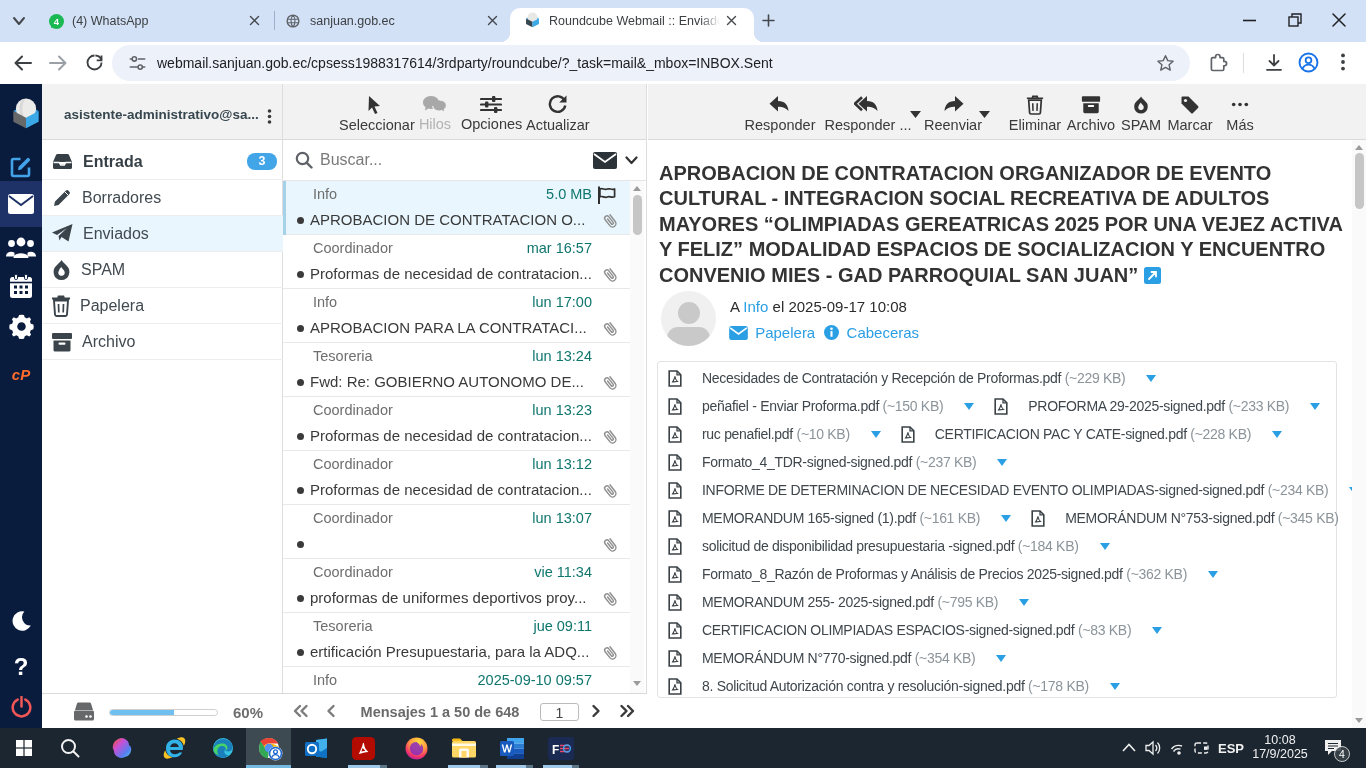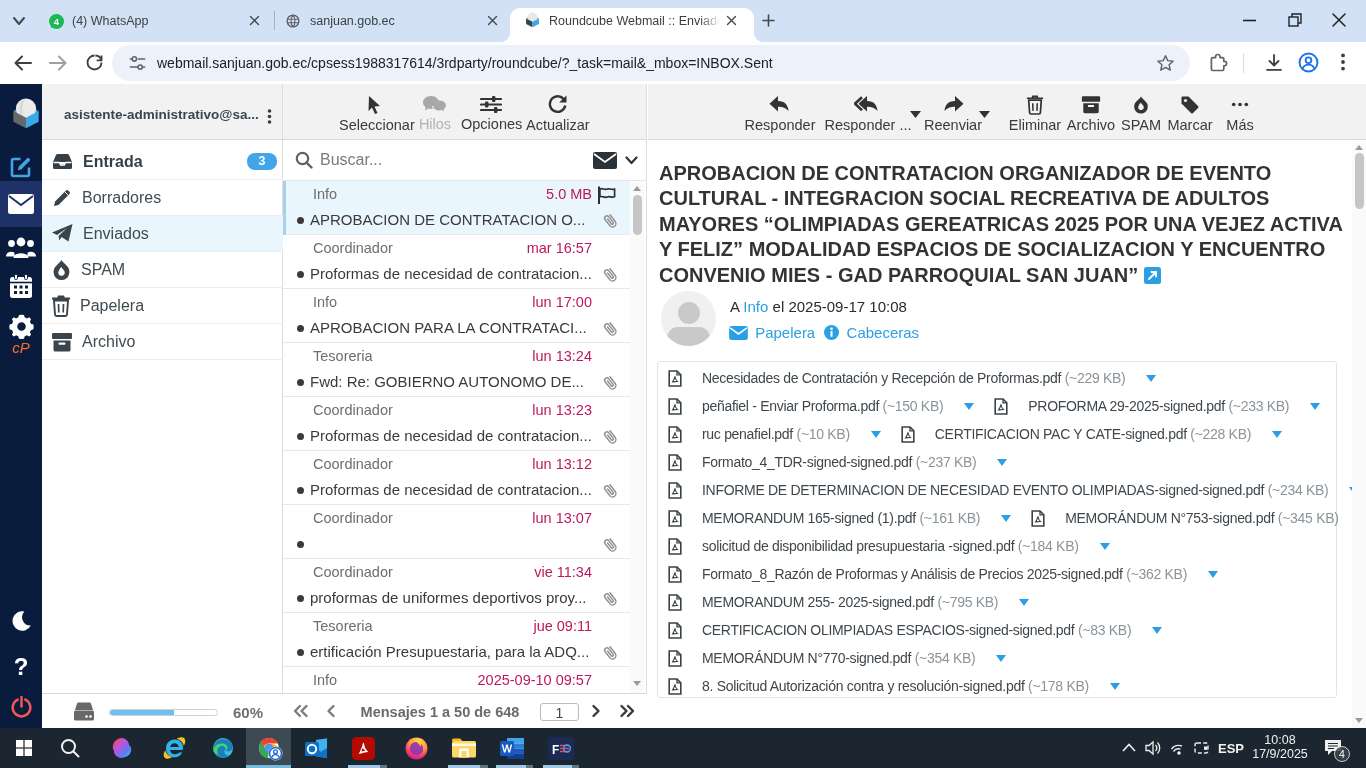--- a/index.html
+++ b/index.html
@@ -20,21 +20,21 @@
 #list { position:absolute; left:283px; top:0; width:364px; height:644px; background:#fff; border-right:1px solid #ddd; }
 #msg { position:absolute; left:648px; top:0; width:718px; height:644px; background:#fff; }
 .topband { position:absolute; left:0; top:0; width:100%; height:56px; background:#f2f2f2; border-bottom:1px solid #d9d9d9; }
 .tool { position:absolute; text-align:center; color:#3a3a3a; font-size:14.5px; white-space:nowrap; }
 .tool svg { display:block; margin:0 auto 2px; }
 .folder-row { position:absolute; left:0; width:241px; height:36px; border-bottom:1px solid #ededed; font-size:16px; color:#404a50; display:flex; align-items:center; }
 .folder-row svg { margin-left:9px; }
 .folder-row span.lbl { margin-left:9px; }
 .mrow { position:absolute; left:0; width:347px; height:54px; border-bottom:1px solid #e8e8e8; }
 .msender { position:absolute; left:30px; top:5px; font-size:14.5px; color:#6e6e6e; }
-.mdate  { position:absolute; right:38px; top:5px; font-size:14.5px; color:#be185d;text-align:center; }
+.mdate  { position:absolute; right:38px; top:5px; font-size:14.5px; color:#0f766e;text-align:center; }
 .msubj  { position:absolute; left:27px; top:30px; font-size:15px; color:#3a3a3a; white-space:nowrap; max-width:292px; overflow:hidden; }
 .mdot   { position:absolute; left:14px; top:36px; width:7px; height:7px; border-radius:50%; background:#3a3a3a; }
 .clip   { position:absolute; right:11px; top:31px; }
 .attrow { position:absolute; left:10px; height:28px; display:flex; align-items:center; white-space:nowrap; font-size:14px; letter-spacing:-0.3px; color:#3f474d; }
 .att { display:inline-flex; align-items:center;gap:13px; }
 .att + .att { margin-left:20px; }
 .att svg.pdf { margin-right:7px; }
 .att .sz { color:#8b949a; }
 .caret { margin-left:8px; }
 
@@ -722,21 +722,21 @@
             <rect x="5" y="17" width="3" height="3"></rect>
             <rect x="10.5" y="17" width="3" height="3"></rect>
             <rect x="16" y="17" width="3" height="3"></rect>
           </g>
         </svg>
 
       <svg class="abs" style="left:8px;top:229px" width="27" height="27" viewBox="0 0 24 24">
           <path fill="#fff" d="M12 1.5 l2.2 0.3 0.7 2.3 a8 8 0 0 1 1.8 0.75 l2.2-1 1.6 1.6 -1 2.2 a8 8 0 0 1 0.75 1.8 l2.3 0.7 0.3 2.2 -0.3 2.2 -2.3 0.7 a8 8 0 0 1 -0.75 1.8 l1 2.2 -1.6 1.6 -2.2-1 a8 8 0 0 1 -1.8 0.75 l-0.7 2.3 -2.2 0.3 -2.2-0.3 -0.7-2.3 a8 8 0 0 1 -1.8-0.75 l-2.2 1 -1.6-1.6 1-2.2 a8 8 0 0 1 -0.75-1.8 l-2.3-0.7 -0.3-2.2 0.3-2.2 2.3-0.7 a8 8 0 0 1 0.75-1.8 l-1-2.2 1.6-1.6 2.2 1 a8 8 0 0 1 1.8-0.75 l0.7-2.3 Z M12 8.2 a3.8 3.8 0 1 0 0 7.6 a3.8 3.8 0 1 0 0-7.6 Z"></path>
         </svg>
 
-      <div class="abs" style="left:0;top:255px;width:42px;height:22px;color:#ff6c2c;font-size:15px;font-weight:normal;font-style:italic;text-align:center">cP</div>
+      <div class="abs" style="left:0;top:282px;width:42px;height:22px;color:#ff6c2c;font-size:15px;font-weight:bold;font-style:italic;text-align:center">cP</div>
 
       <svg class="abs" style="left:11px;top:526px" width="21" height="22" viewBox="0 0 22 22">
           <path d="M14 1 A10.2 10.2 0 1 0 20.8 15.8 A8.8 8.8 0 0 1 14 1 Z" fill="#fff"></path>
         </svg>
 
       <div class="abs" style="left:0;top:569px;width:42px;height:26px;color:#fff;font-size:24px;font-weight:bold;text-align:center">?</div>
 
       <svg class="abs" style="left:10px;top:612px" width="23" height="23" viewBox="0 0 24 24">
           <path d="M8 3.8 A9.2 9.2 0 1 0 16 3.8 M12 1 L12 11" fill="none" stroke="#f25757" stroke-width="2.6" stroke-linecap="round"></path>
         </svg>

